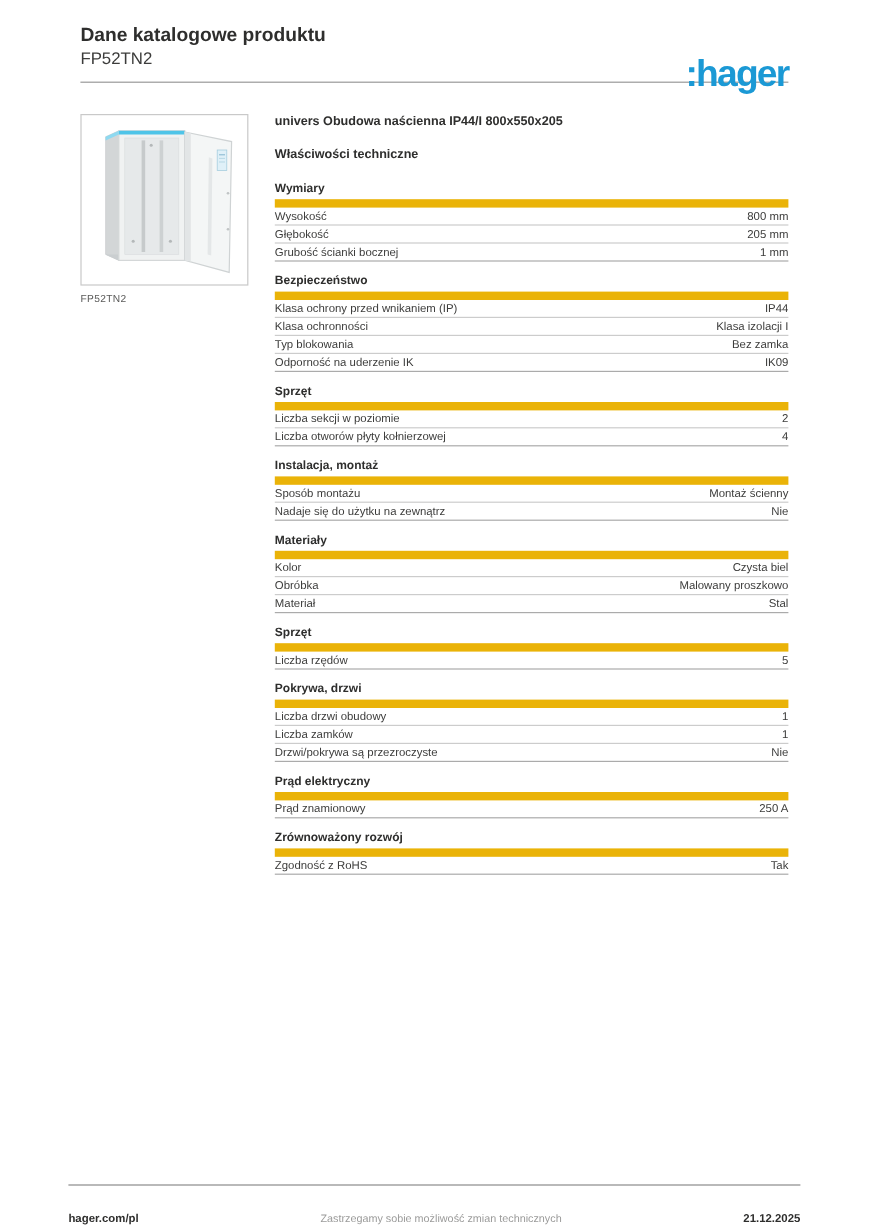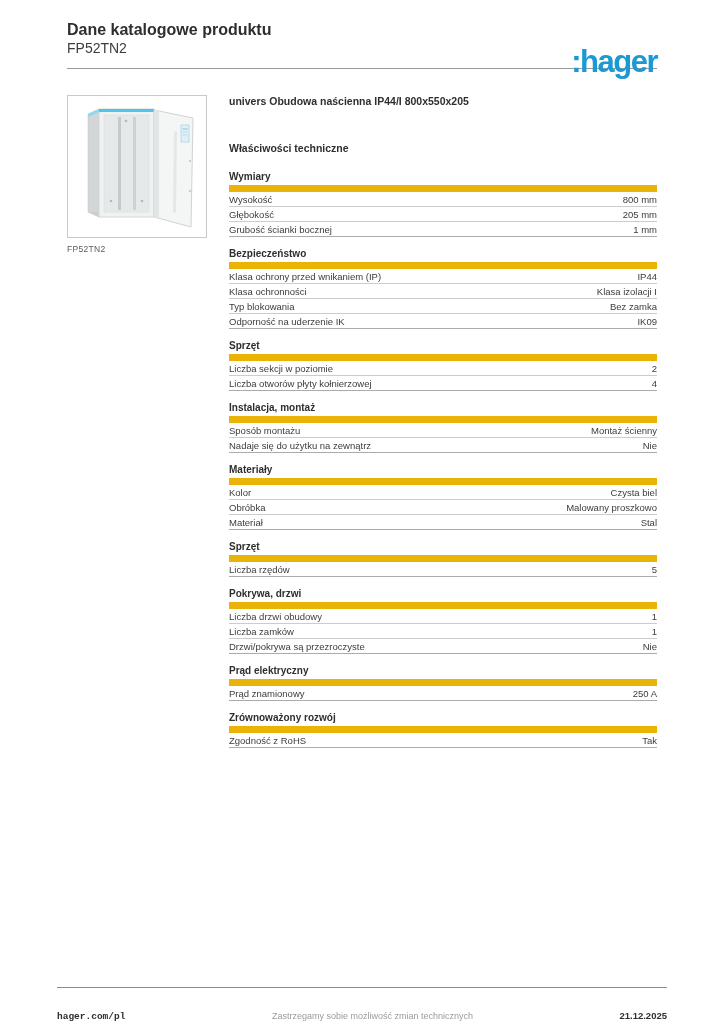--- a/index.html
+++ b/index.html
@@ -37,21 +37,21 @@
   .product-figure {
     width:140px; height:143px;
     border:1px solid #c9c9c9;
     background:#ffffff;
     display:flex; align-items:center; justify-content:center;
   }
   .figure-caption { margin-top:6px; font-size:8.5px; color:#5a5a59; letter-spacing:0.3px; }
 
   .right-col { flex:1; min-width:0; }
   .product-name { font-size:10.5px; font-weight:bold; color:#2e2e2d; line-height:13px; }
-  .tech-title   { font-size:10.5px; font-weight:bold; color:#2e2e2d; margin-top:34px; }
+  .tech-title   { font-size:10.5px; font-weight:bold; color:#2e2e2d; margin-top:15px; }
 
   .specs-table { margin-top:17px; }
   .spec-section { margin-bottom:11px; }
   .spec-section-title {
     font-size:10px; font-weight:bold; color:#2e2e2d;
     padding-bottom:3px;
     border-bottom:7px solid #eab308;
   }
   .spec-row {
     display:flex; justify-content:space-between; align-items:center;
@@ -63,21 +63,21 @@
   .spec-label { white-space:nowrap; }
   .spec-value { white-space:nowrap; text-align:right; }
 
   
   .doc-footer {
     position:absolute; left:57px; right:57px; top:987px;
     border-top:1px solid #8c8c8c;
     padding-top:6px;
     display:flex; justify-content:space-between; align-items:baseline;
   }
-  .footer-left  { font-size:9.5px; font-weight:bold; color:#2e2e2d;font-family:Liberation Mono, monospace; }
+  .footer-left  { font-size:9.5px; font-weight:bold; color:#2e2e2d; }
   .footer-center{ font-size:9px; color:#9b9b9a; }
   .footer-right { font-size:9.5px; font-weight:bold; color:#2e2e2d;margin-top:16px; }
 </style>
 </head>
 <body>
 
 <div class="page">
 
   <div class="doc-header">
     <div class="doc-title">Dane katalogowe produktu</div>

